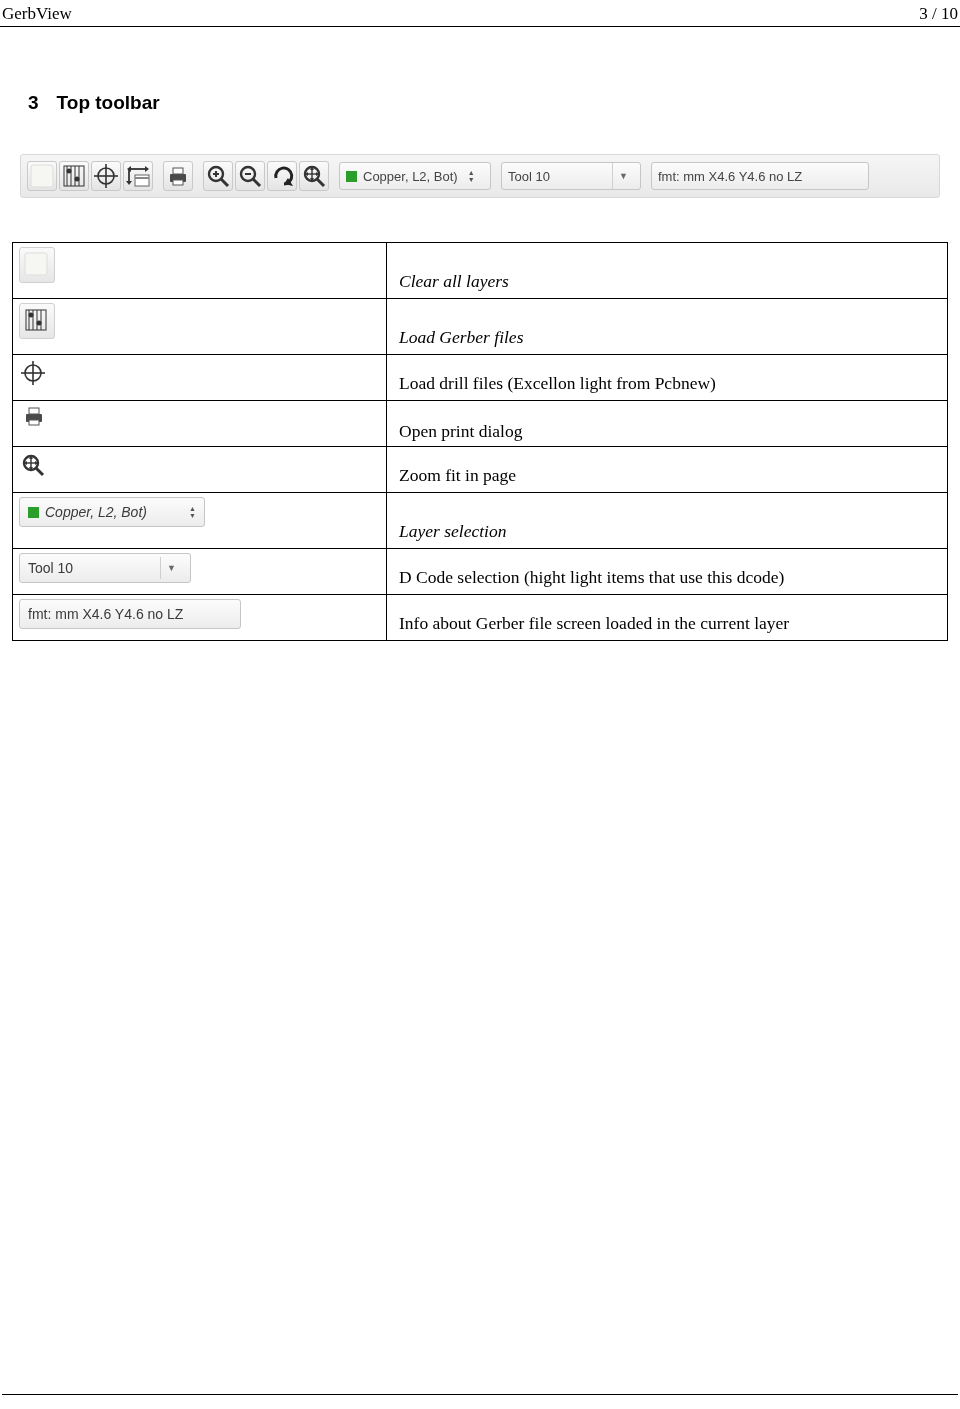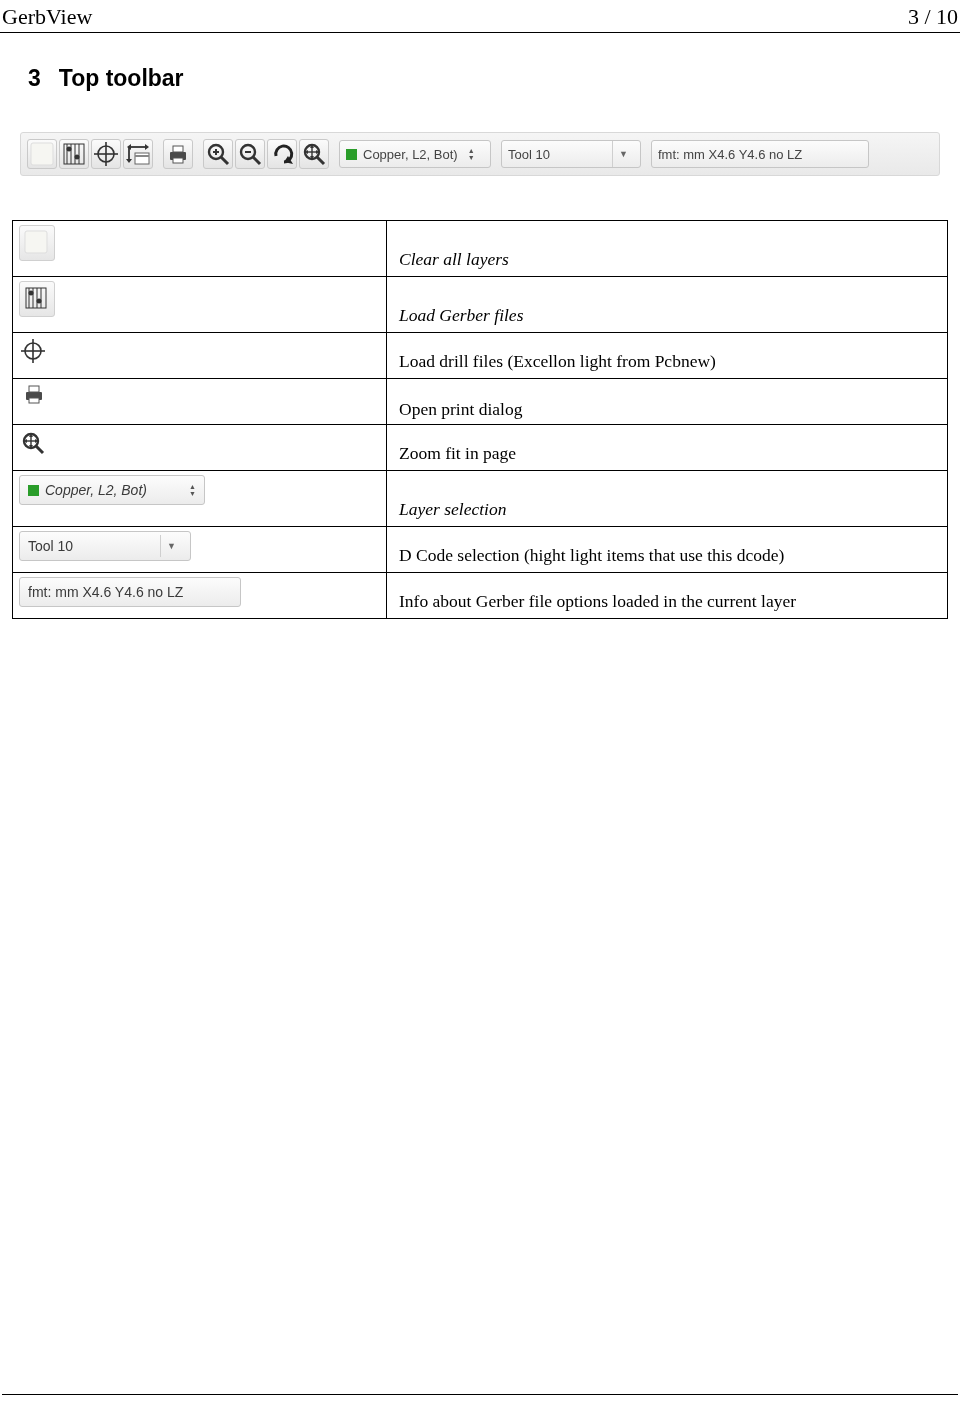--- a/index.html
+++ b/index.html
@@ -9,35 +9,35 @@
       color: #000;
       width: 960px;
       height: 1409px;
       position: relative;
     }
     .page-header {
       display: flex;
       justify-content: space-between;
       padding: 4px 2px 2px 2px;
       border-bottom: 1px solid #000;
-      font-size: 22px;
+      font-size: 17px;
     }
     .page-footer {
       position: absolute;
       bottom: 14px;
       left: 2px;
       right: 2px;
       border-top: 1px solid #000;
       height: 1px;
     }
     .section-heading {
-      margin: 32px 0 40px 28px;
+      margin: 65px 0 40px 28px;
       font-family: Arial, Helvetica, sans-serif;
       font-weight: bold;
-      font-size: 23px;
+      font-size: 19px;
     }
     .section-num { margin-right: 18px; }
 
     
     .toolbar-wrap {
       margin: 0 20px 44px 20px;
       background: linear-gradient(#f5f5f5, #e9e9e9);
       border: 1px solid #d8d8d8;
       border-radius: 3px;
       padding: 4px 6px;
@@ -338,18 +338,18 @@
     <td class="icon-cell"><span class="widget" style="width:172px">
       <span style="flex:1">Tool 10</span>
       <span class="tb-drop-arrow">▼</span>
     </span></td>
     <td class="text-cell"><span>D Code selection (hight light items that use this dcode)</span></td>
   </tr>
   <tr class="row-med">
     <td class="icon-cell"><span class="widget" style="width:222px">
       <span>fmt: mm X4.6 Y4.6 no LZ</span>
     </span></td>
-    <td class="text-cell"><span>Info about Gerber file options loaded in the current layer</span></td>
+    <td class="text-cell"><span>Info about Gerber file screen loaded in the current layer</span></td>
   </tr>
 </tbody>
   </table>
 
 <div class="page-footer"></div>
 
 </body></html>

